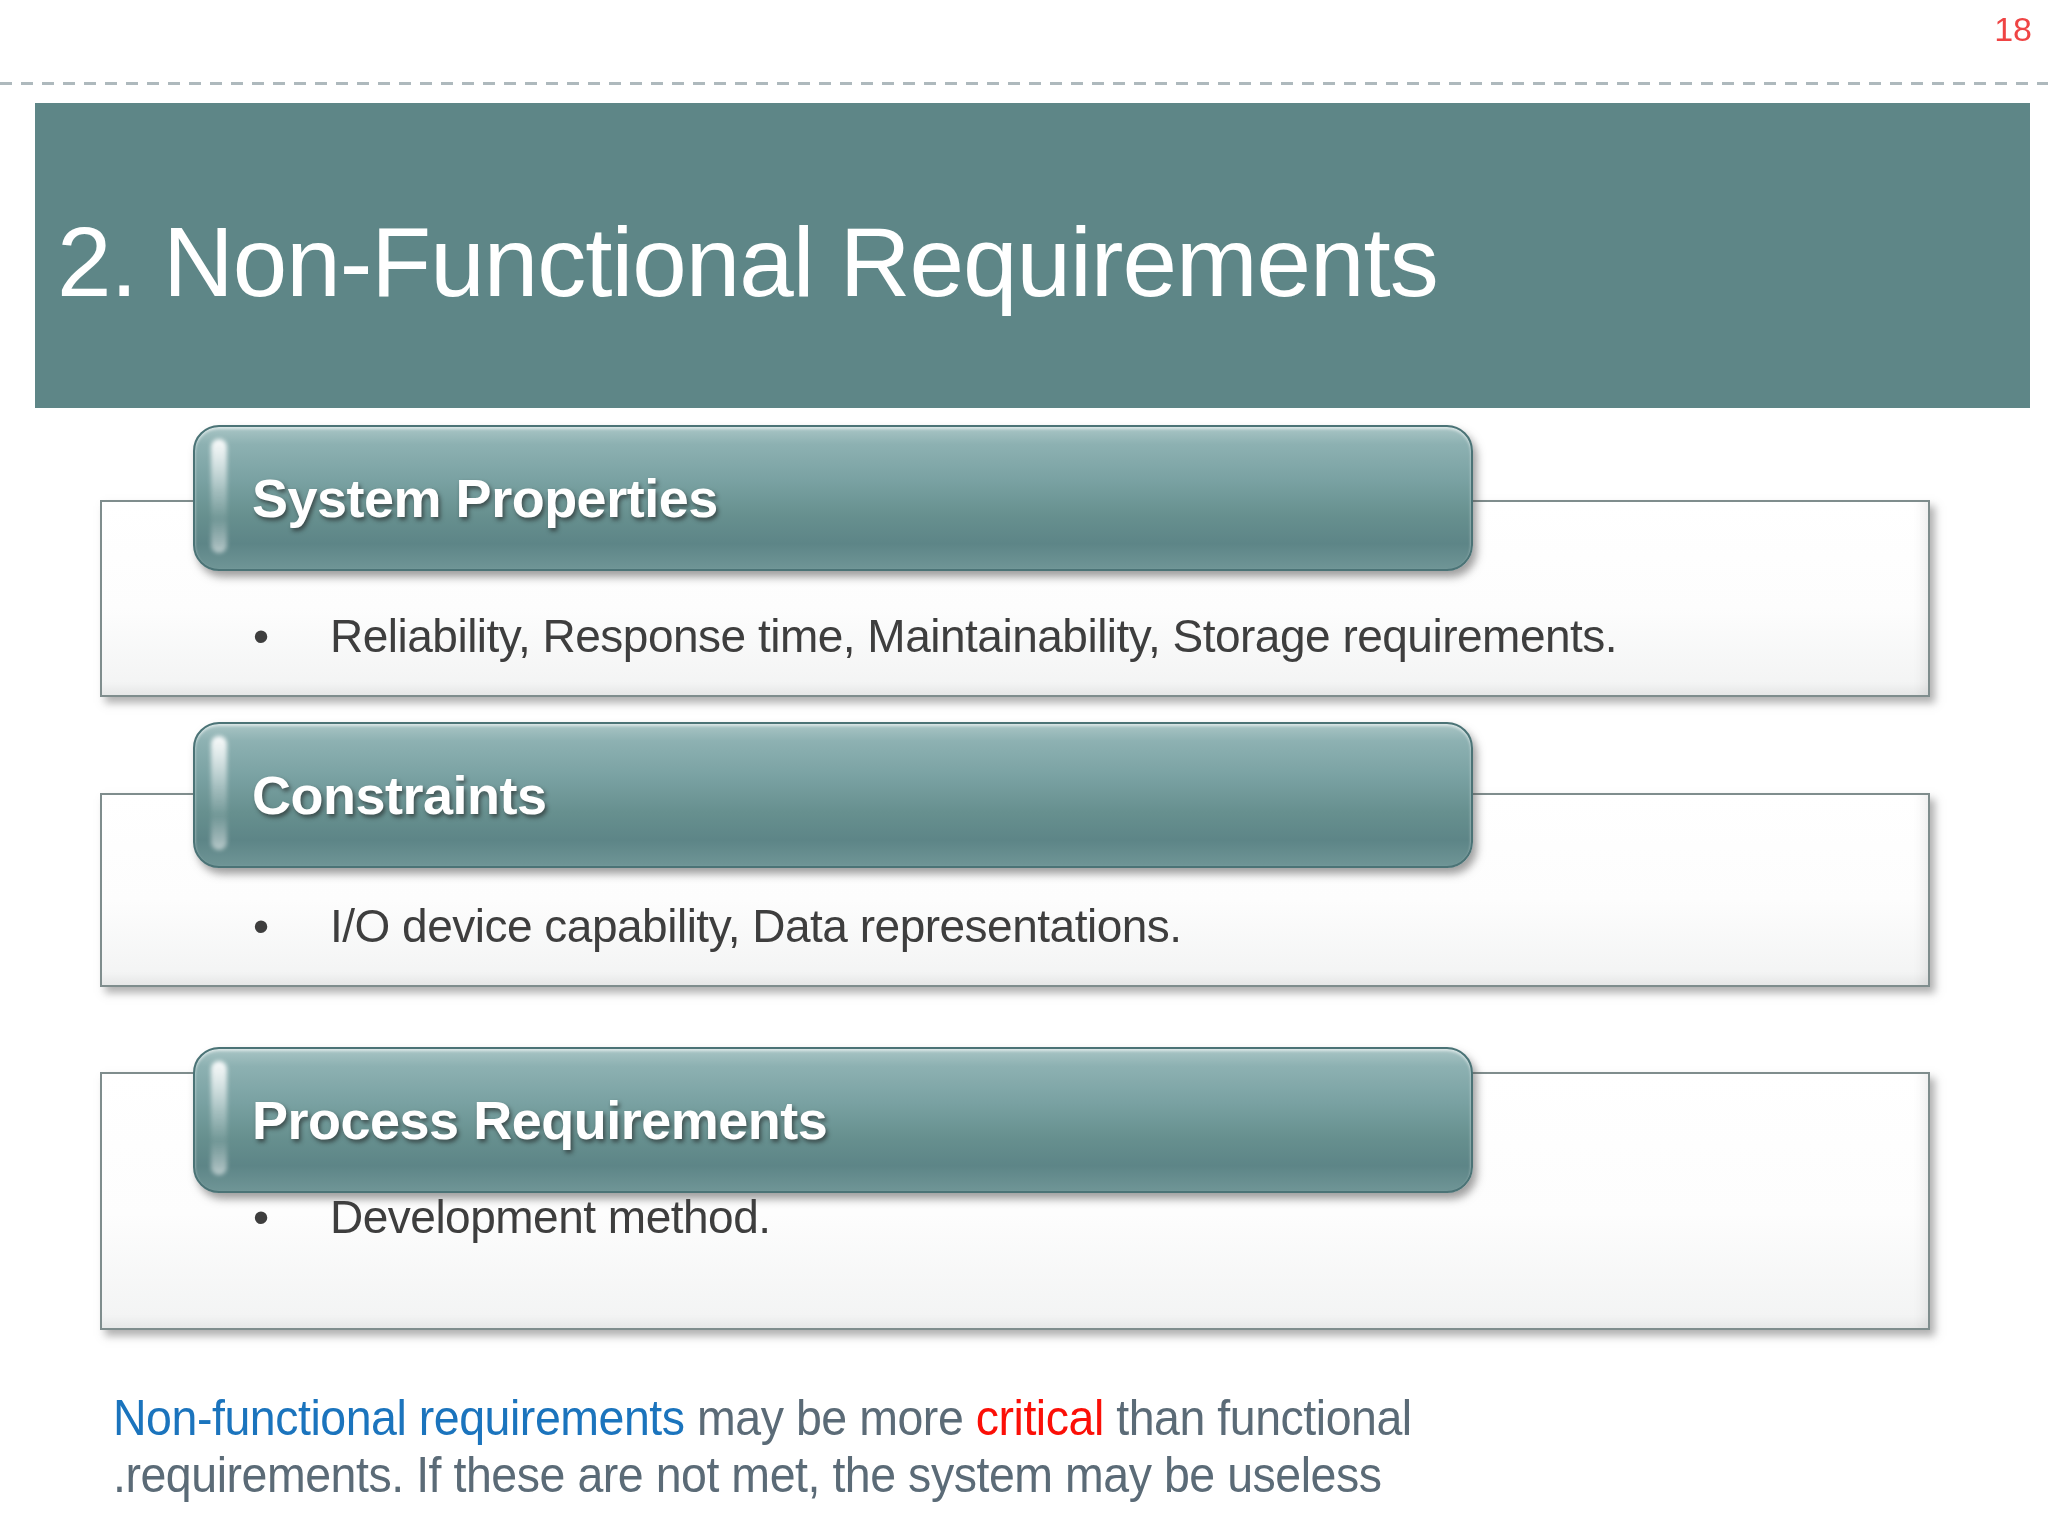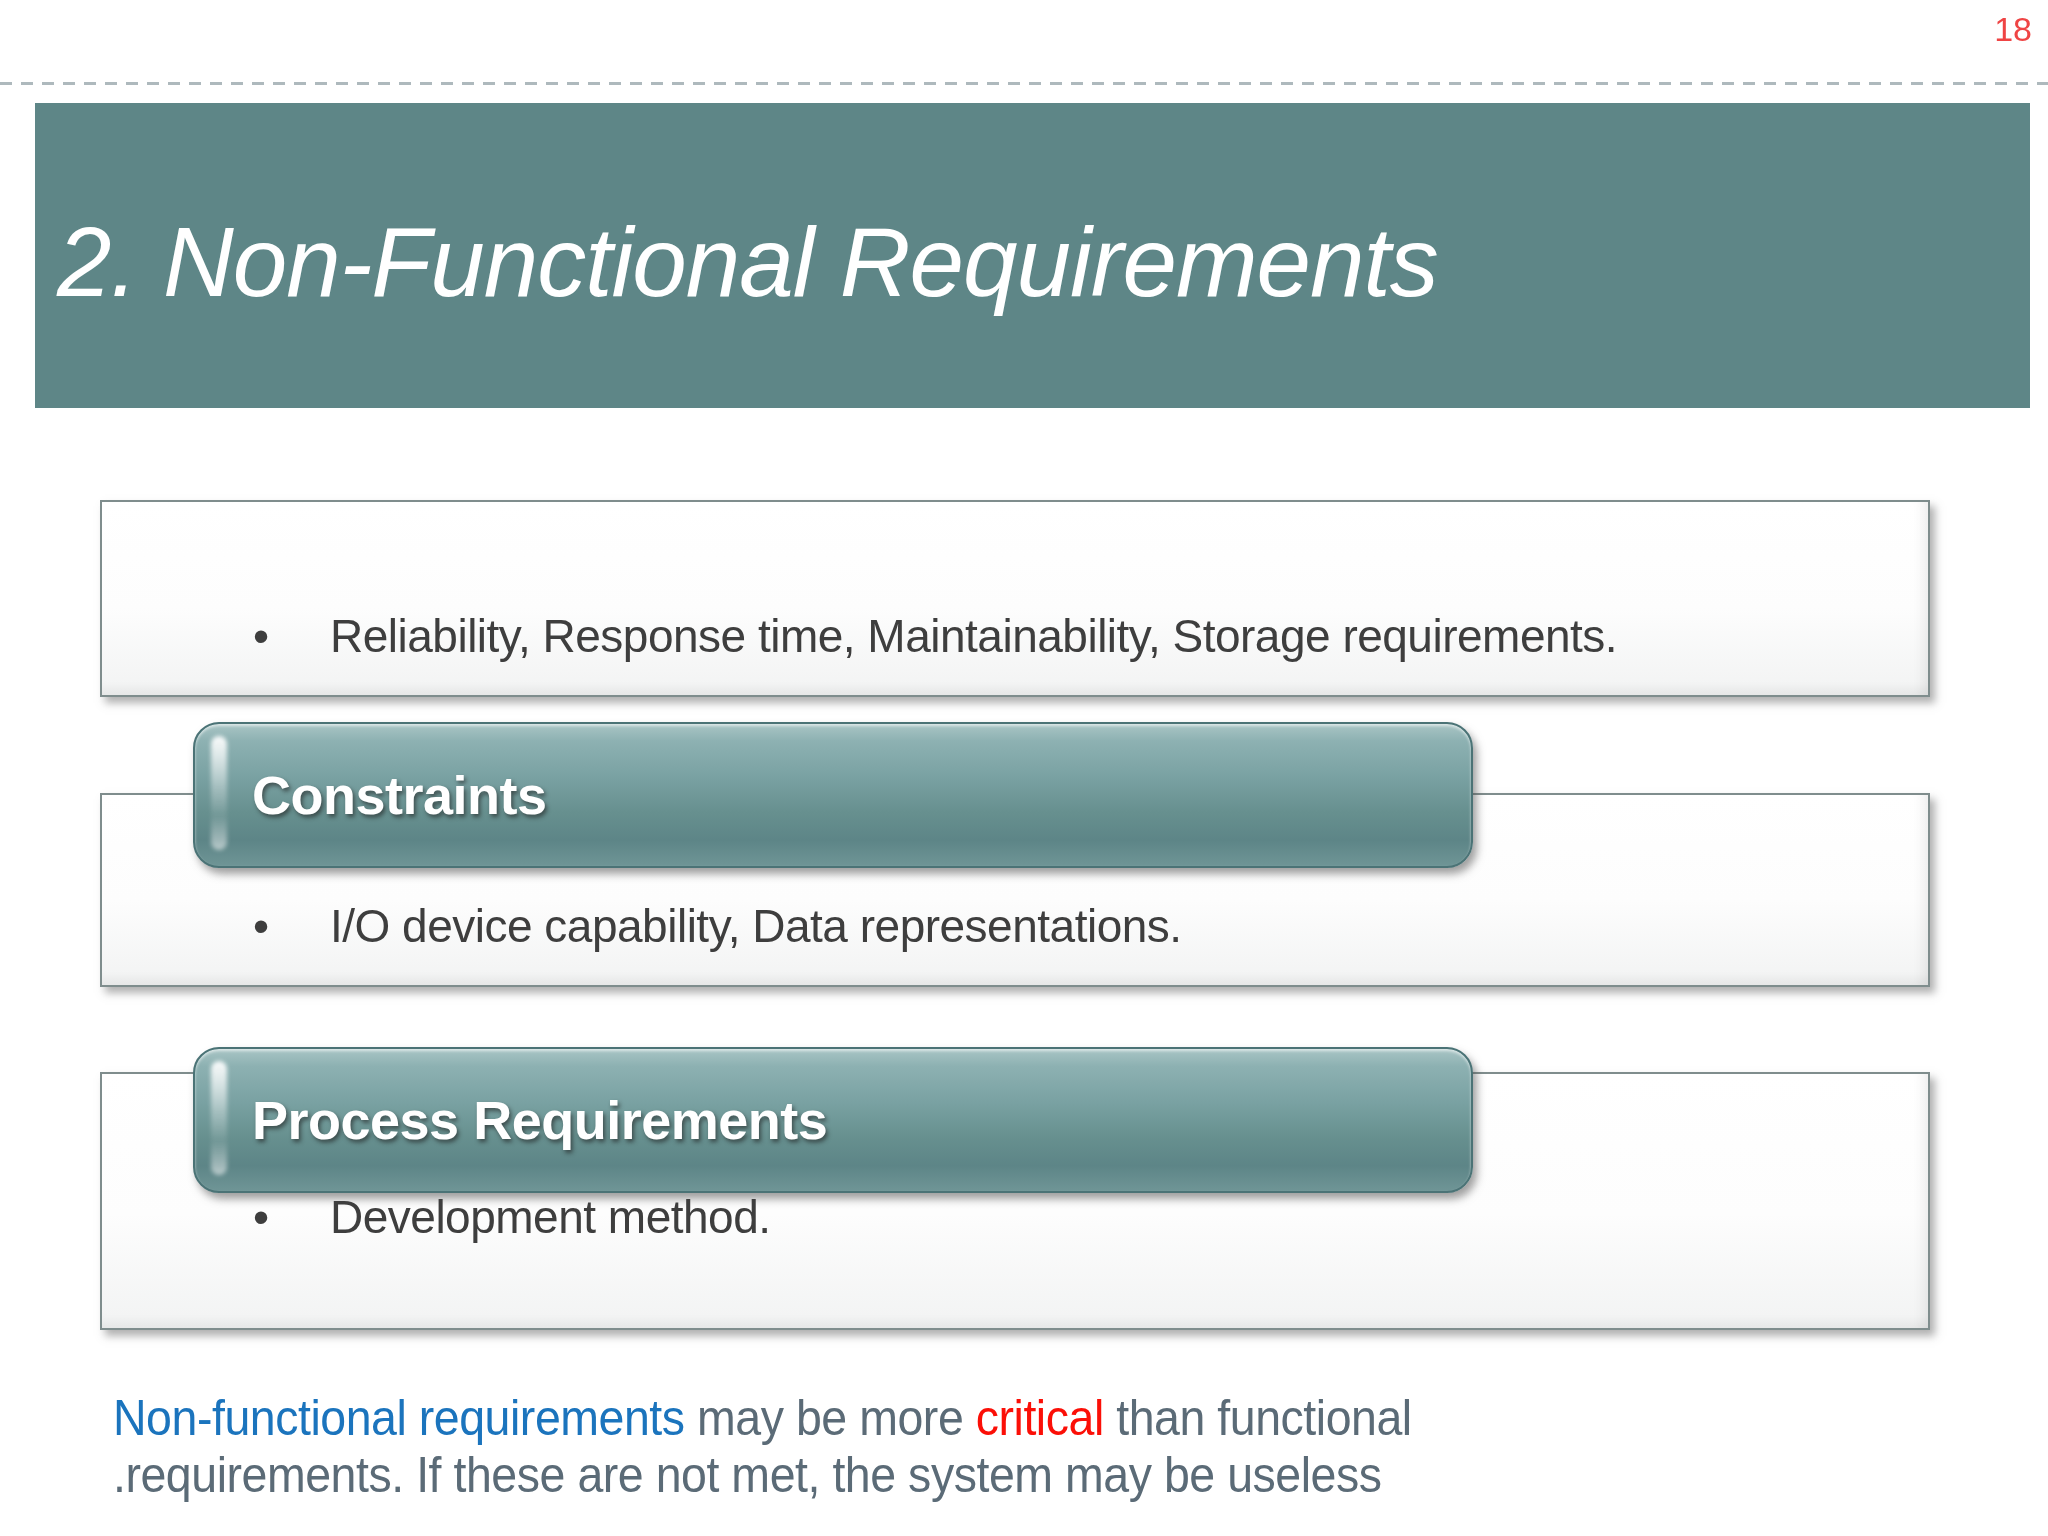--- a/index.html
+++ b/index.html
@@ -20,21 +20,21 @@
     background:repeating-linear-gradient(90deg,#aeb9bd 0 12px, transparent 12px 21px);
   }
 
   
   .band {
     position:absolute; left:35px; top:103px; width:1995px; height:305px;
     background:#5e8687; display:flex; align-items:center;
   }
   .band-title {
     padding-left:22px; padding-top:14px;
-    font-size:98px; color:#ffffff; letter-spacing:-1px; white-space:nowrap;font-style:italic;
+    font-size:98px; color:#ffffff; letter-spacing:-1px; white-space:nowrap;
   }
 
   
   .box {
     position:absolute; left:100px; width:1830px; box-sizing:border-box;
     background:linear-gradient(180deg,#ffffff 0%, #fdfdfd 55%, #f2f3f3 100%);
     border:2px solid #7f8d8d;
     box-shadow:5px 6px 8px rgba(100,100,100,.5),
                inset -14px 0 12px -9px rgba(0,0,0,.07),
                inset 0 -14px 12px -9px rgba(0,0,0,.06);
@@ -93,20 +93,23 @@
 
   <div class="page-number">18</div>
 
   <div class="divider"></div>
 
   <div class="band">
     <div class="band-title">2. Non-Functional Requirements</div>
   </div>
 
   <div class="box" id="box1"></div>
+  <div class="pill" id="pill1">
+    <span class="pill-label">System Properties</span>
+  </div>
   <div class="bullet" id="bullet1">
     <span class="dot">•</span>
     <span class="bullet-lines">
       <span>Reliability, Response time, Maintainability, Storage requirements.</span>
     </span>
   </div>
 
   <div class="box" id="box2"></div>
   <div class="pill" id="pill2">
     <span class="pill-label">Constraints</span>

